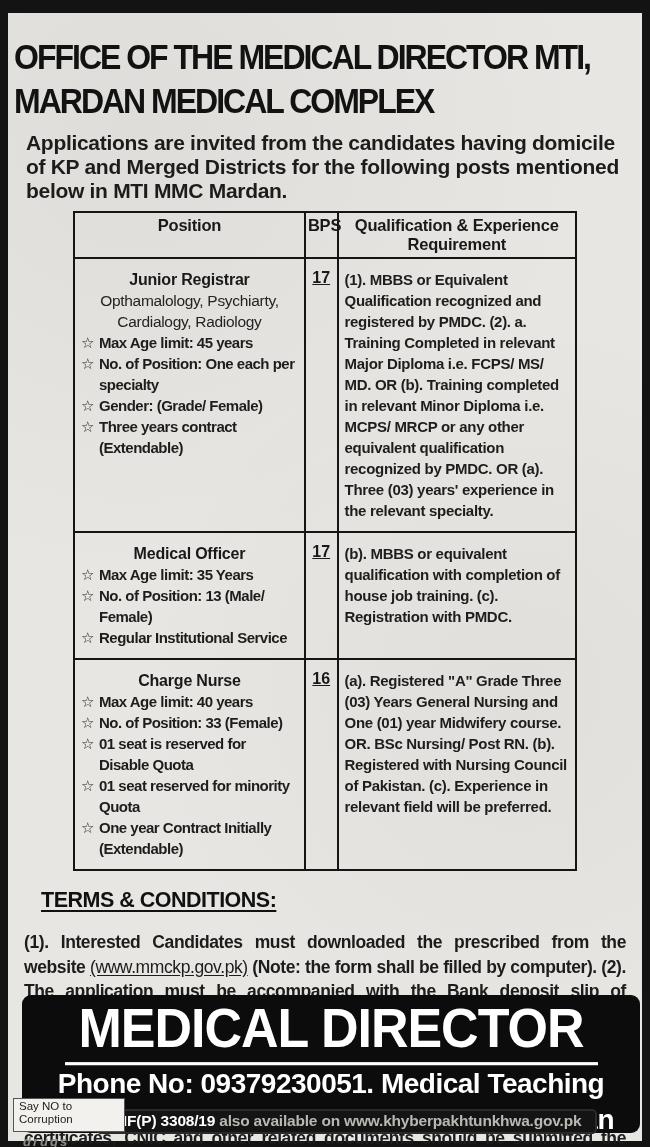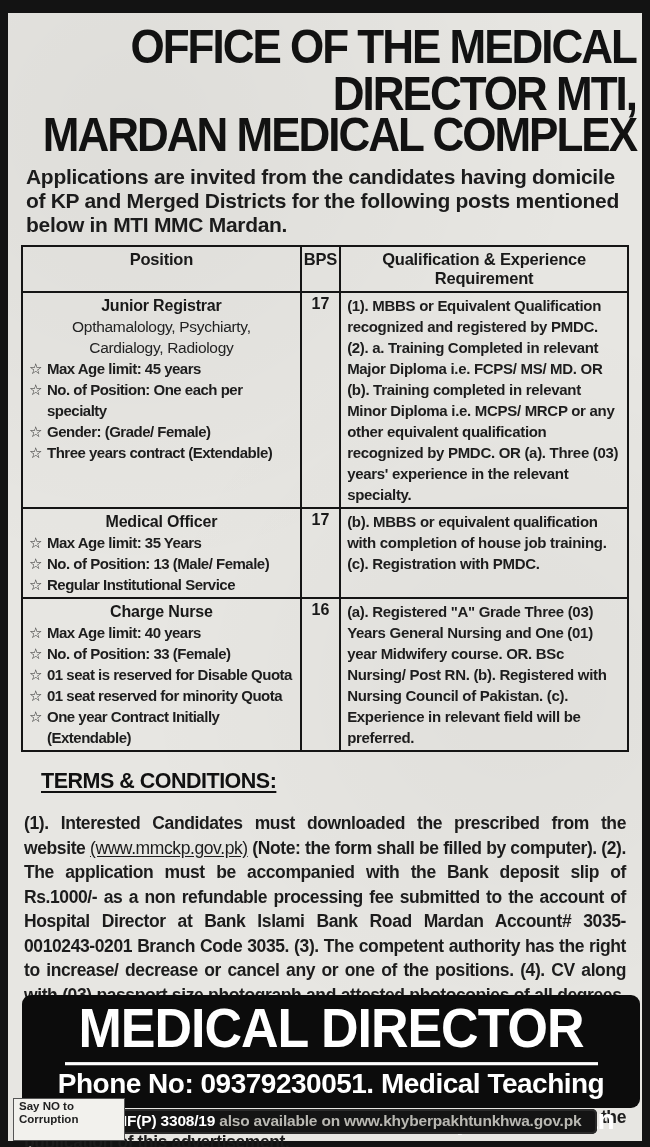--- a/index.html
+++ b/index.html
@@ -22,49 +22,49 @@
     border-left:8px solid #131313;
     border-right:8px solid #131313;
     border-bottom:6px solid #131313;
     background:
       radial-gradient(circle at 20% 10%, rgba(0,0,0,0.04), transparent 40%),
       radial-gradient(circle at 80% 60%, rgba(0,0,0,0.03), transparent 45%),
       #e7e6e2;
   }
   
   .title{
-    margin:10px 6px 0;
-    text-align:right;
+    margin:20px 6px 0;
+    text-align:left;
     font-weight:900;
-    font-size:44px;
+    font-size:32px;
     line-height:44px;
     letter-spacing:-2px;
     color:#121212;
   }
   .title-line{display:block; transform:scaleY(1.08); transform-origin:top center;}
   
   .intro{
     margin:10px 18px 6px;
     font-size:21px;
     line-height:24px;
     font-weight:700;
     letter-spacing:-0.3px;
     color:#1c1c1c;
   }
   
   .jobs-table{
-    width:608px;
+    width:504px;
     margin:8px auto;
     border-collapse:collapse;
     table-layout:fixed;
   }
   .jobs-table th,.jobs-table td{
     border:2.5px solid #151515;
     vertical-align:top;
-    padding:2px 6px;
+    padding:10px 6px;
   }
   .col-pos{width:46%;}
   .col-bps{width:6.5%;}
   .col-qual{width:47.5%;}
   .jobs-table th{
     font-size:16.5px;
     font-weight:700;
     text-align:center;
     padding:3px 2px;
     letter-spacing:-0.2px;
@@ -97,20 +97,21 @@
     flex:0 0 18px;
     font-weight:400;
     font-size:15px;
     letter-spacing:0;
   }
   .bps-cell{
     text-align:center;
     font-weight:700;
     font-size:16px;
     padding-top:4px;
+    text-decoration:underline;
   }
   .qual-cell{
     font-weight:700;
     font-size:15px;
     line-height:21px;
     letter-spacing:-0.3px;
     color:#1d1d1d;
   }
   
   .terms{margin:6px 16px 0;}
@@ -153,21 +154,21 @@
   .terms-bullets .marker{
     flex:0 0 62px;
     padding-left:10px;
     font-size:18px;
   }
   .terms-bullets .b-text{flex:1;}
   
   .footer-box{
     position:absolute;
     left:14px;right:2px;top:982px;
-    height:113px;
+    height:138px;
     background:#0c0c0c;
     border-radius:9px;
     text-align:center;
     color:#ffffff;
     z-index:2;
   }
   .director{
     display:inline-block;
     margin-top:2px;
     font-size:52px;
@@ -204,24 +205,24 @@
   
   .corruption-badge{
     position:absolute;
     left:5px;top:1085px;
     z-index:4;
     width:112px;
   }
   .badge-card{
     background:#f2f1ed;
     border:1px solid #555;
-    padding:1px 5px 15px;
+    padding:1px 5px 6px;
     font-size:11.5px;
     line-height:12.5px;
-    font-weight:700;
+    font-weight:400;
     color:#222;
   }
   .badge-sub{
     display:block;
     margin:2px 0 0 10px;
     font-size:13px;
     font-weight:700;
     color:#8d8c86;
     letter-spacing:2px;
     font-style:italic;

